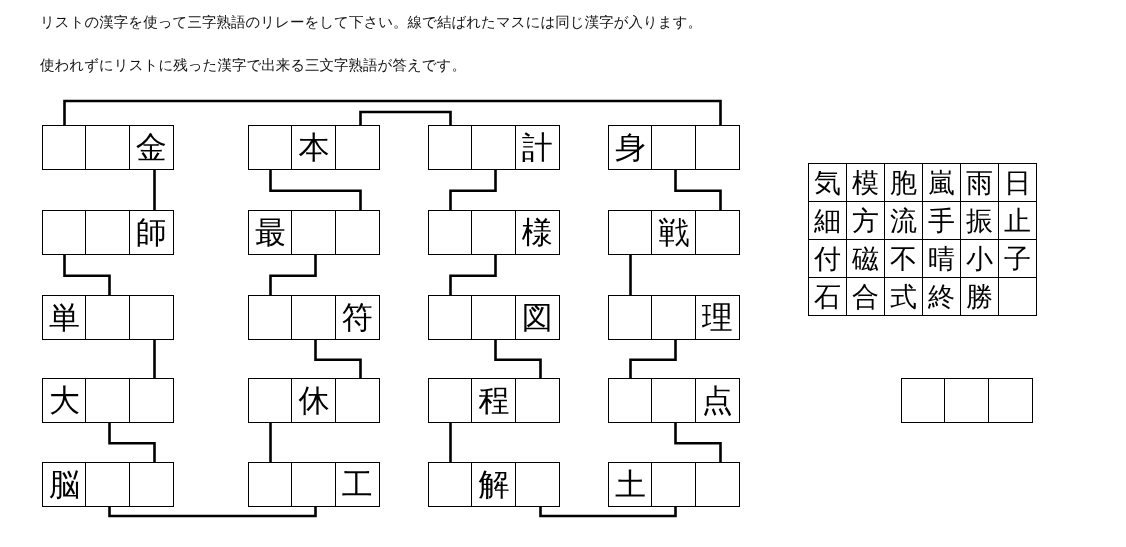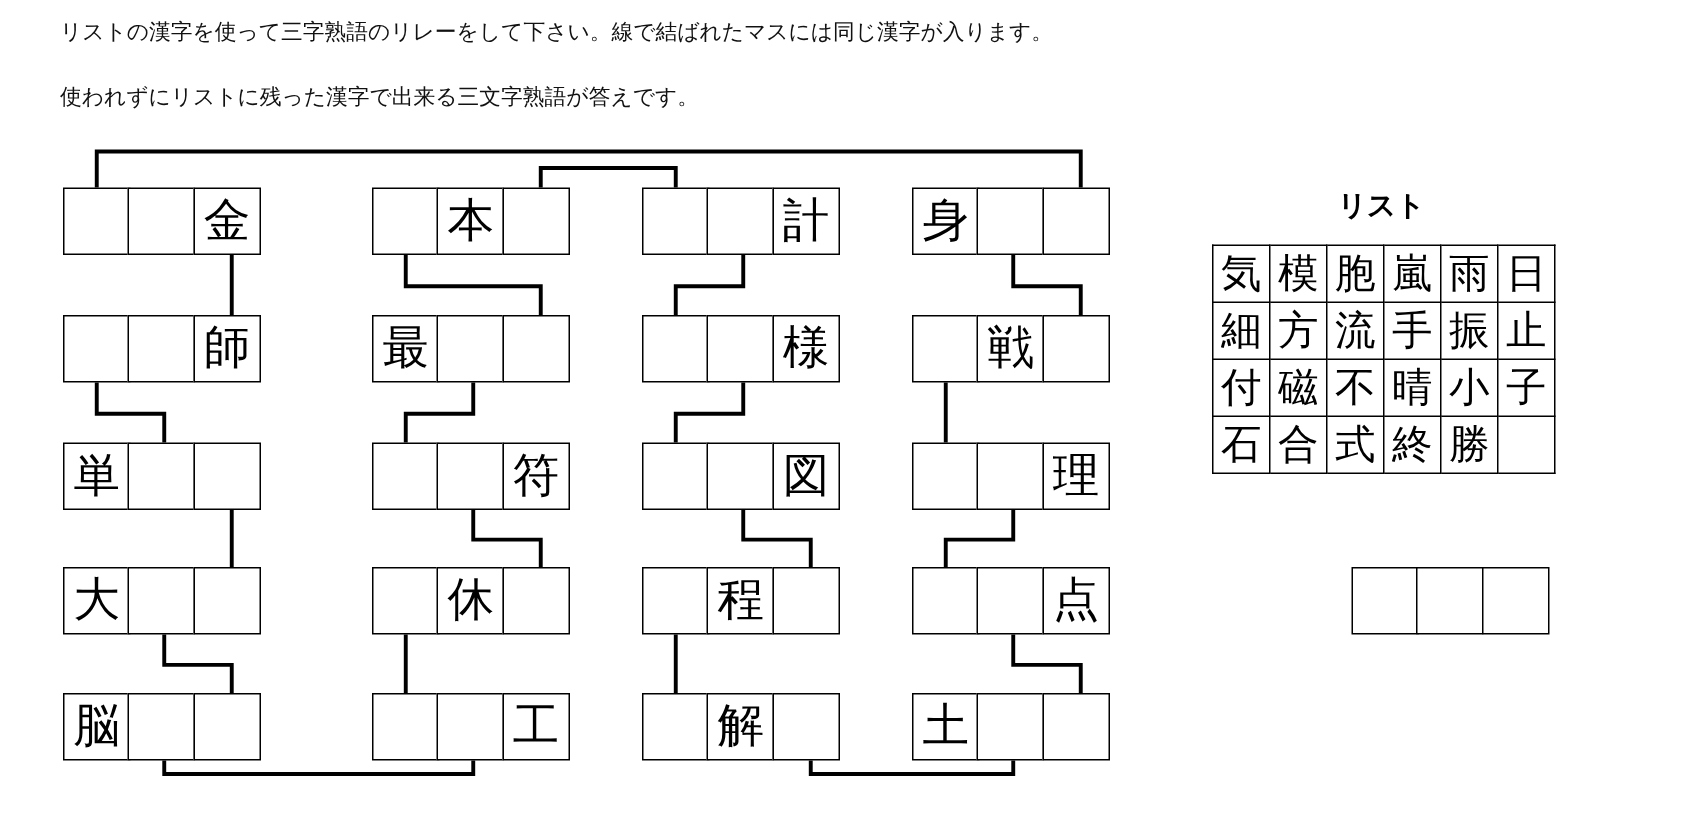--- a/index.html
+++ b/index.html
@@ -185,21 +185,20 @@
         <div class="cell"></div>
         <div class="cell">点</div>
       </div>
       <div class="word" style="left: 608px; top: 462px;">
         <div class="cell">土</div>
         <div class="cell"></div>
         <div class="cell"></div>
       </div>
     </div>
 
-  <div id="list-title">リスト</div>
 
   <table id="list-table">
     <tbody id="list-body">
         <tr>
           <td>気</td>
           <td>模</td>
           <td>胞</td>
           <td>嵐</td>
           <td>雨</td>
           <td>日</td>

